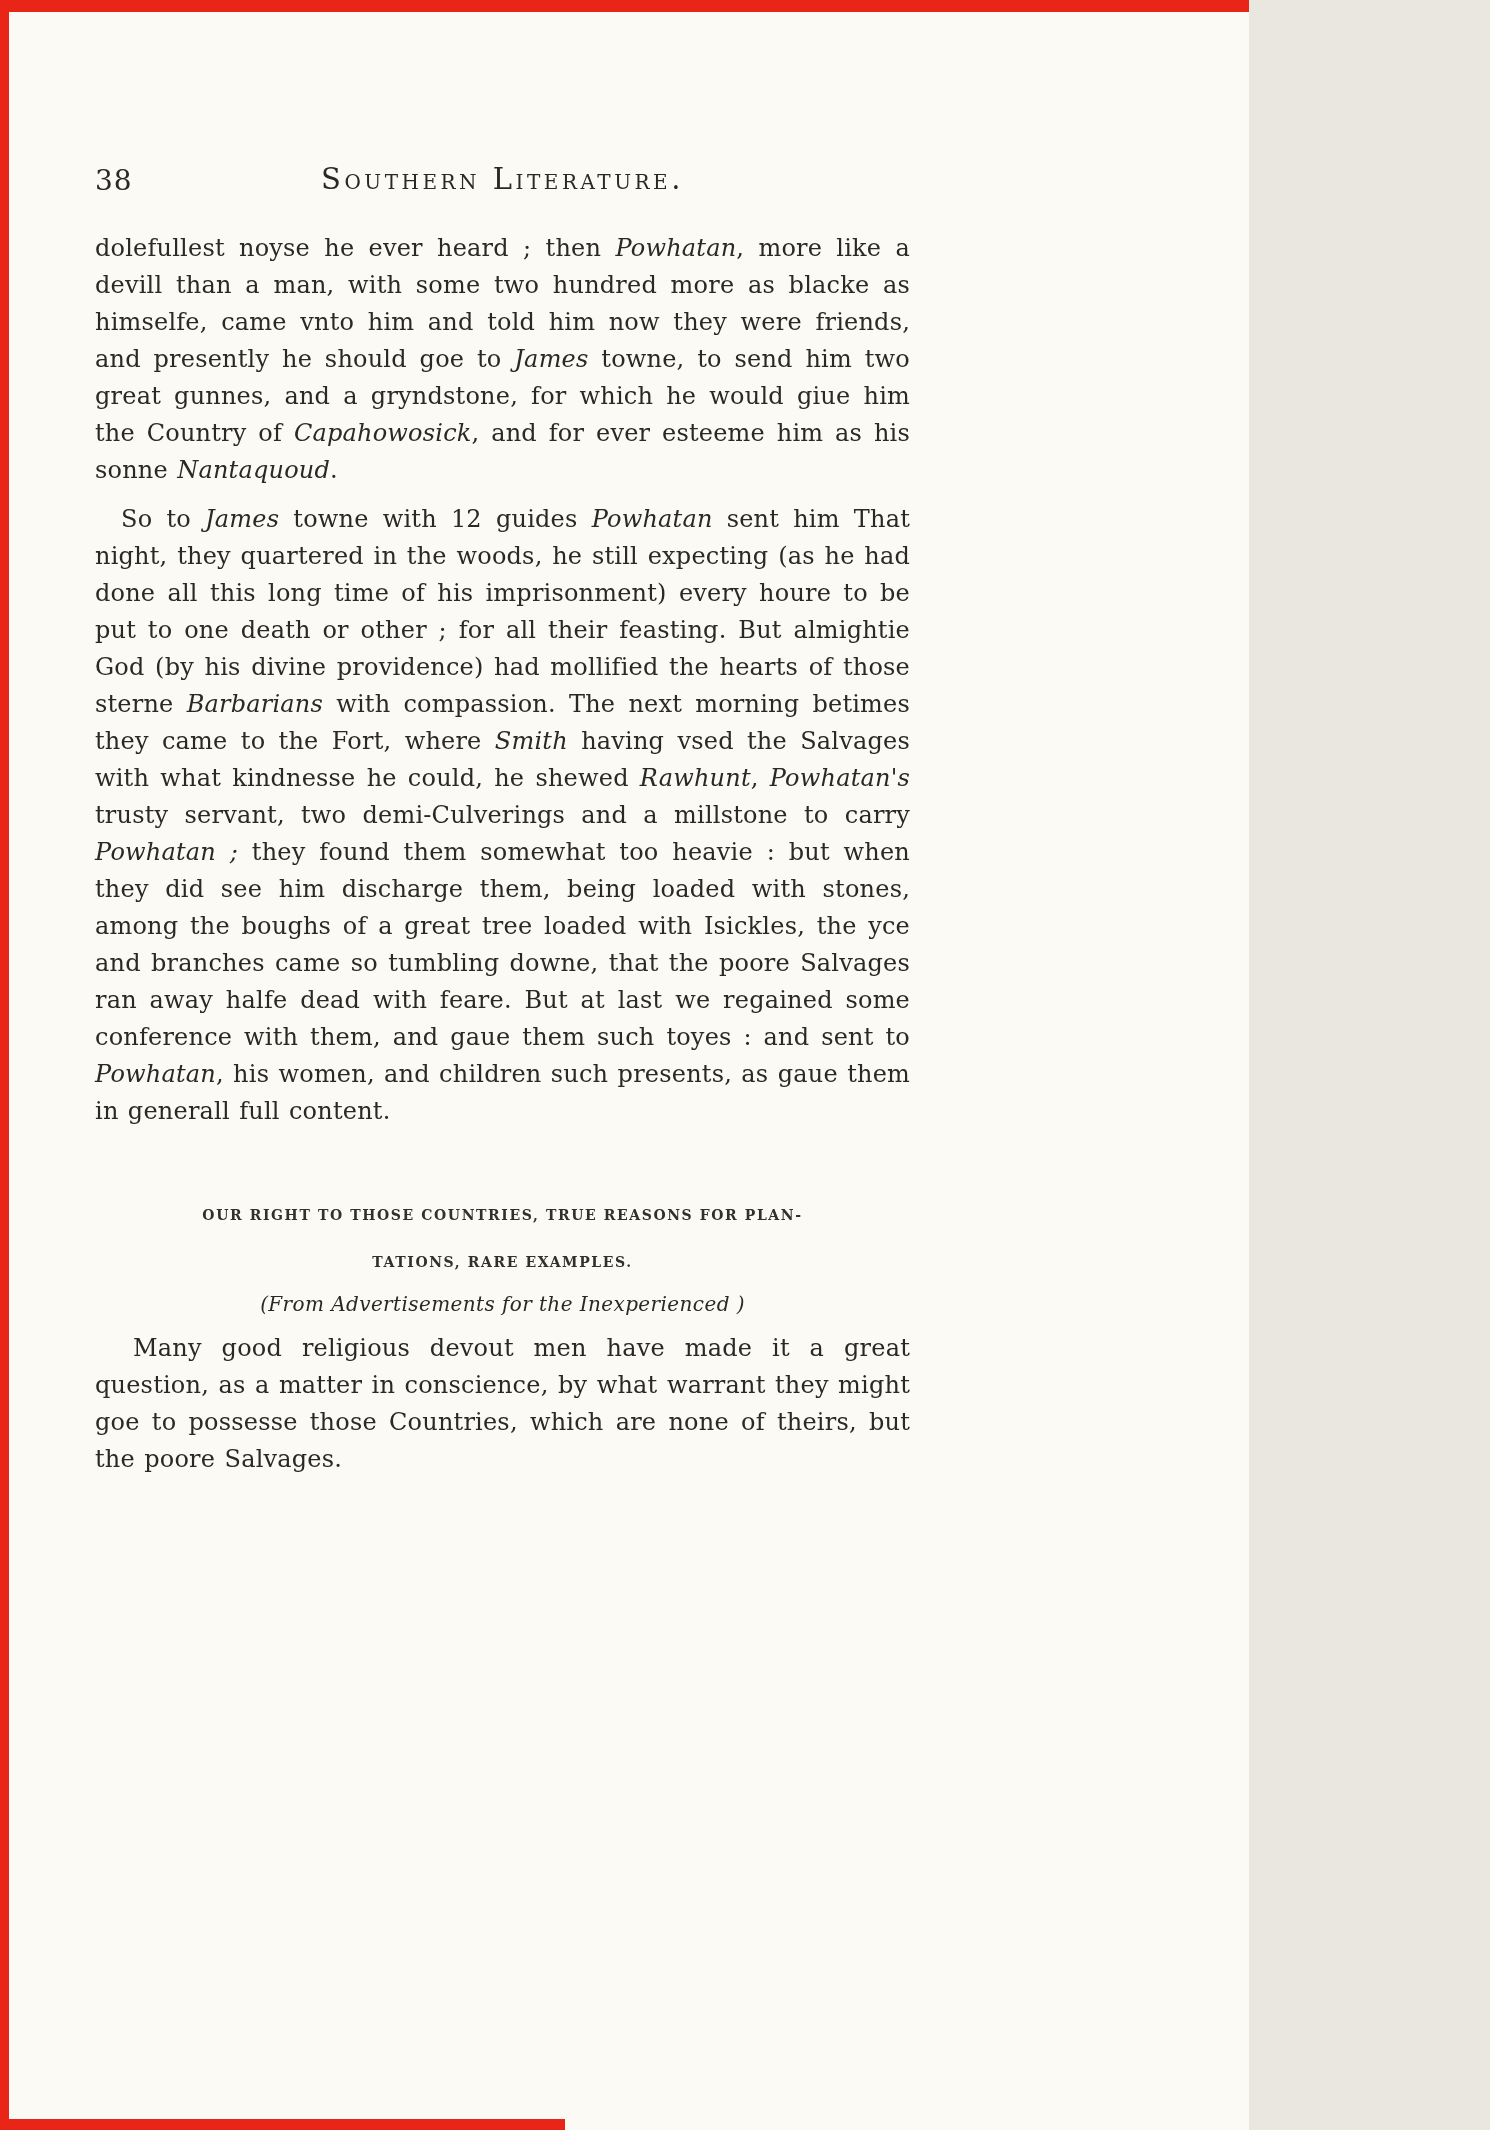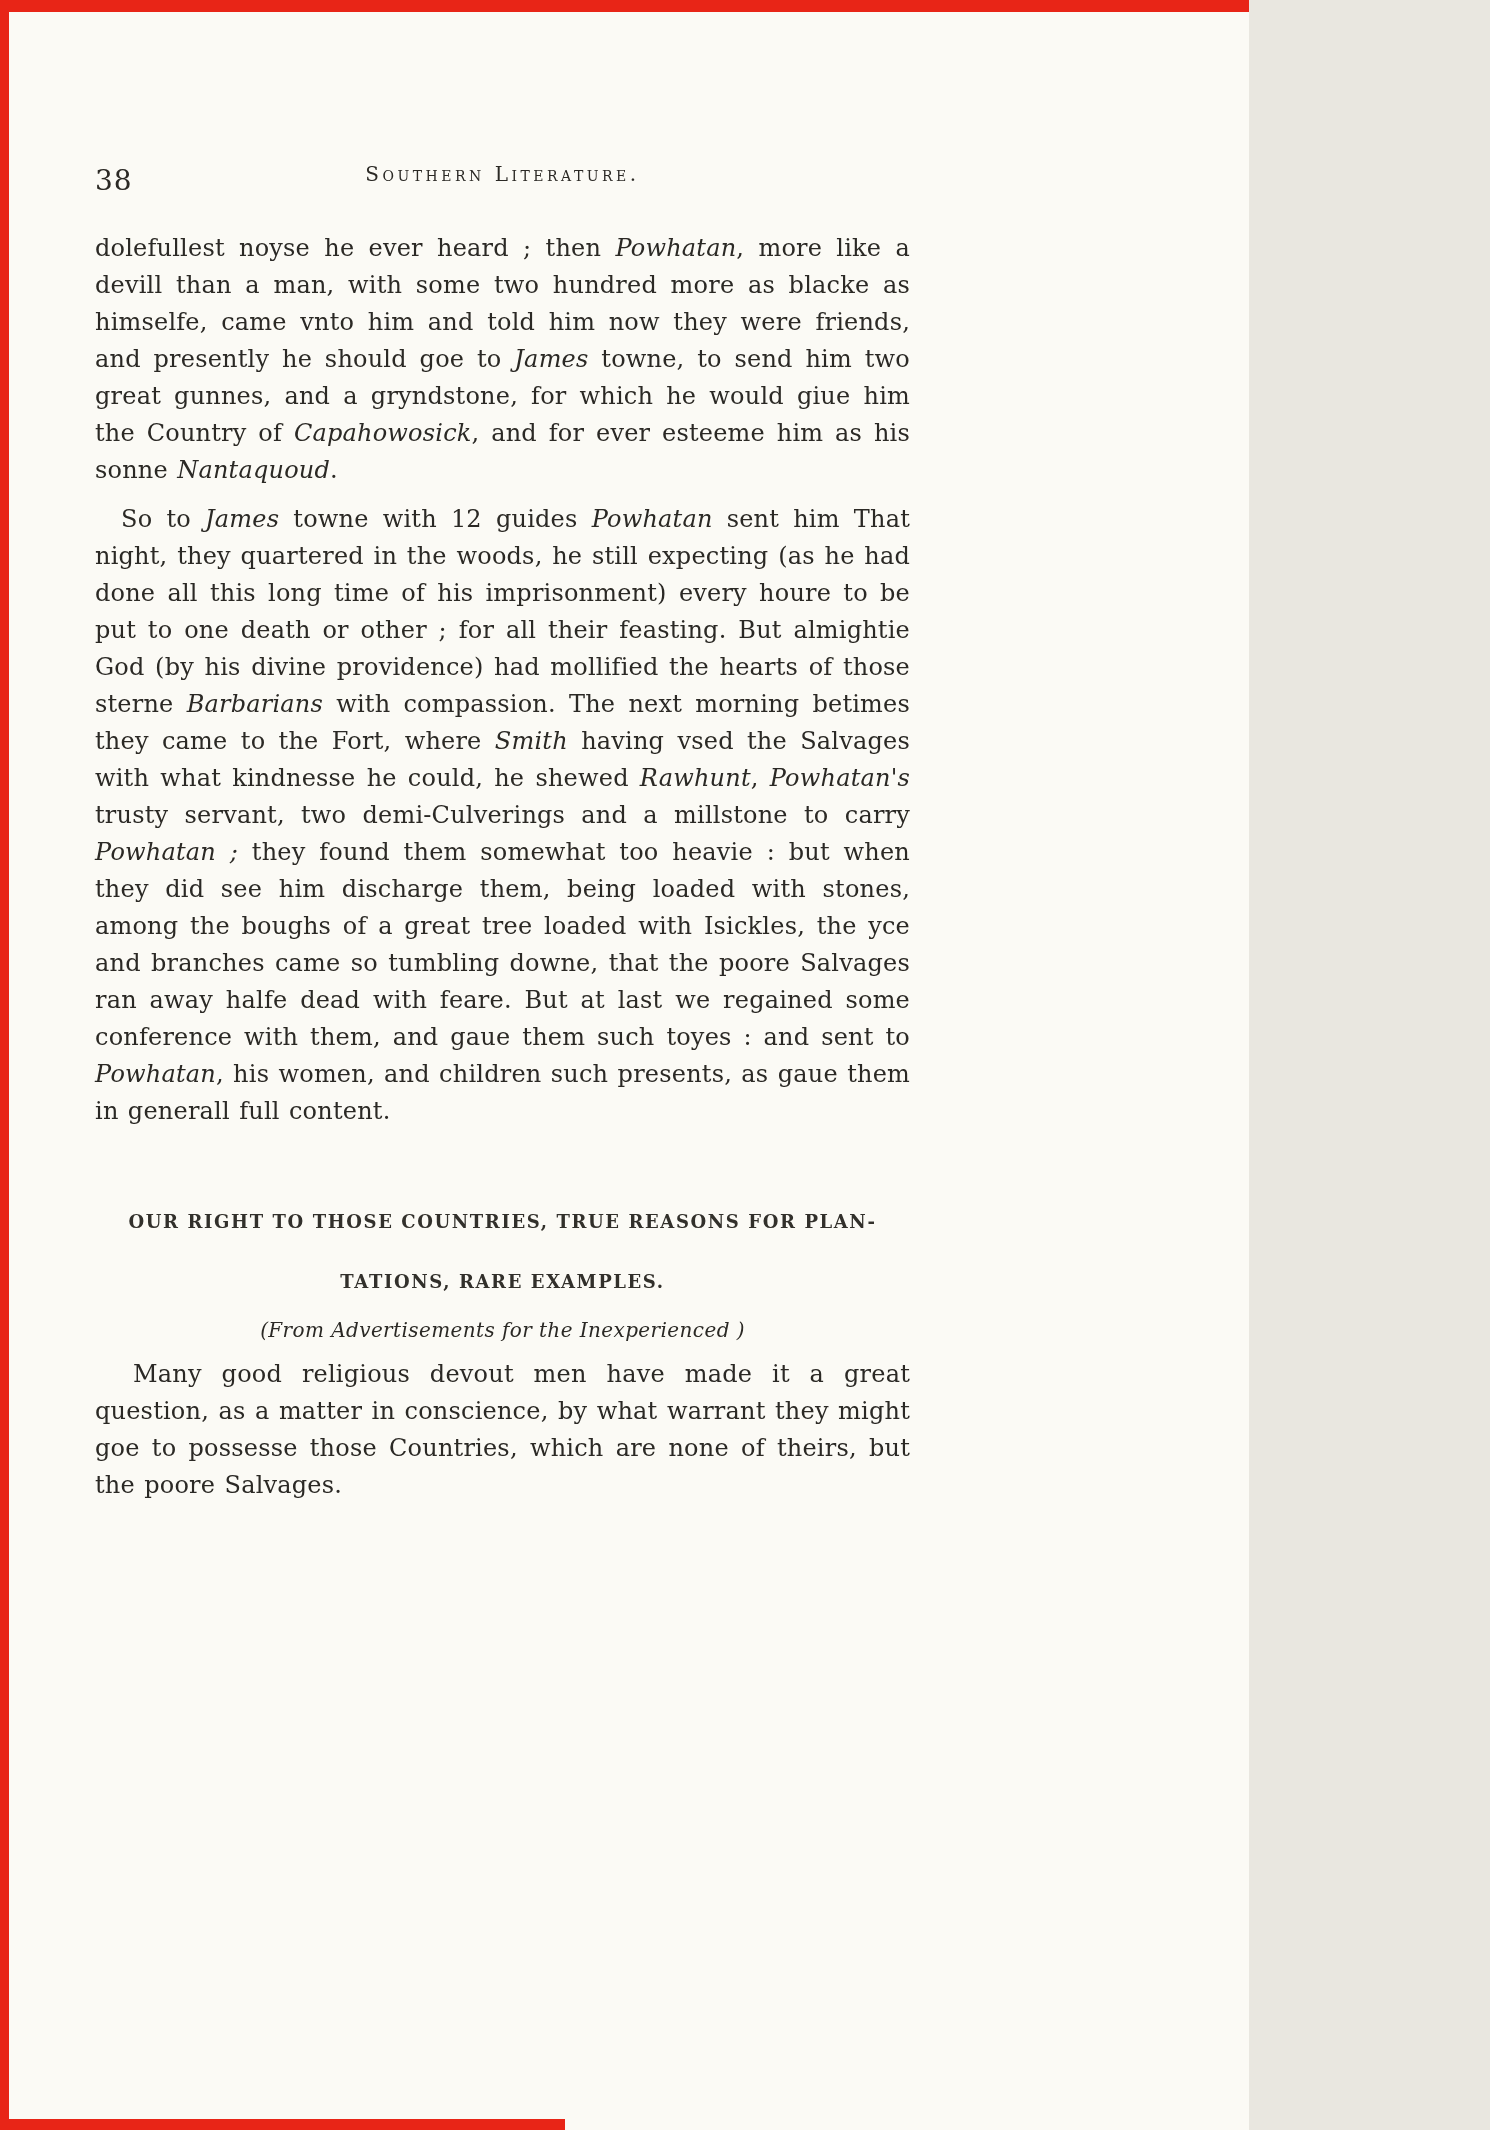--- a/index.html
+++ b/index.html
@@ -45,43 +45,43 @@
   .page-number {
     position: absolute;
     left: 0;
     top: 2px;
     font-size: 28px;
     letter-spacing: 1px;
   }
   .header-title {
     text-align: center;
     font-variant: small-caps;
-    font-size: 20px;
+    font-size: 29px;
     letter-spacing: 3.5px;
   }
   .body-text p {
     font-size: 24px;
     line-height: 37px;
     text-align: justify;
     letter-spacing: 0.2px;
     word-spacing: 1.5px;
   }
   .body-text p + p { margin-top: 12px; }
   p.indent-sm { text-indent: 26px; }
   p.indent-md { text-indent: 38px; }
   .it { font-style: italic; }
   .section {
     margin-top: 62px;
   }
   .section-heading {
     text-align: center;
-    font-size: 18px;
+    font-size: 14px;
     font-weight: 700;
     letter-spacing: 1.6px;
-    line-height: 60px;
+    line-height: 47px;
     color: #32302b;
   }
   .section-source {
     text-align: center;
     font-style: italic;
     font-size: 20px;
     margin-top: 6px;
     letter-spacing: 0.4px;
   }
   .section + .body-text { margin-top: 14px; }

